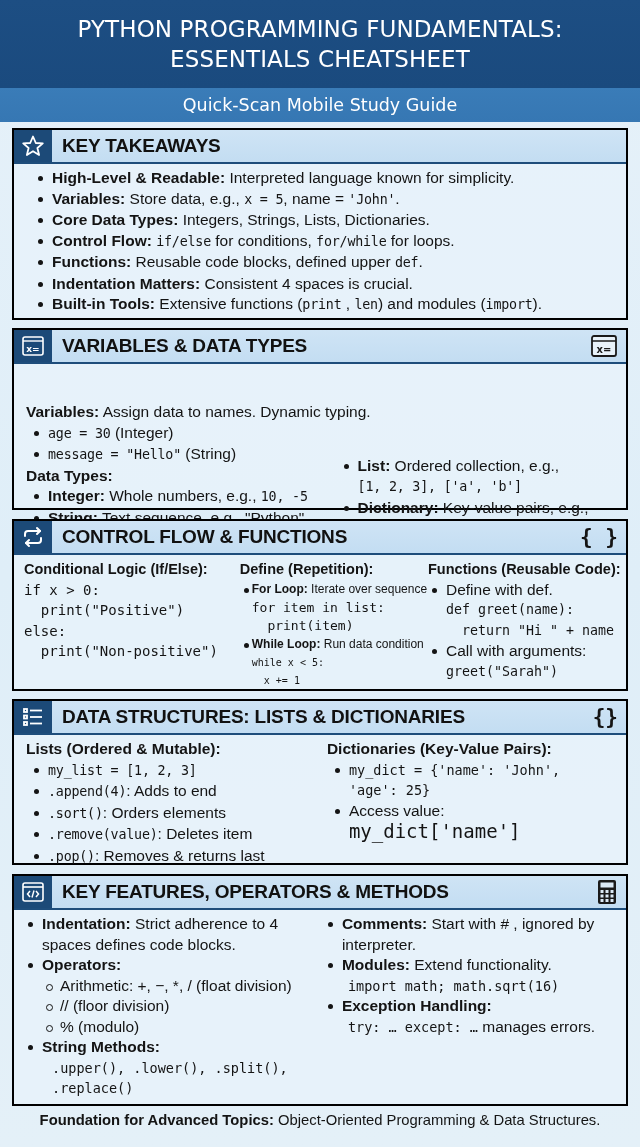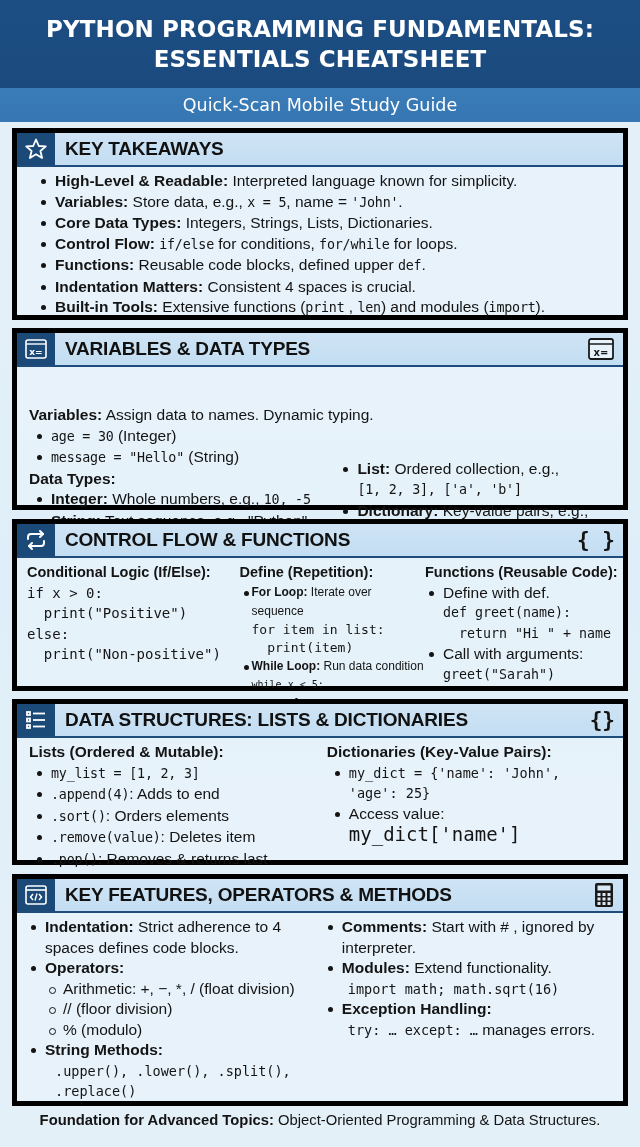--- a/index.html
+++ b/index.html
@@ -13,39 +13,39 @@
   .mono { font-family: "DejaVu Sans Mono", monospace; font-size: 0.86em; letter-spacing: -0.2px; }
   .header-top {
     height: 88px;
     background: linear-gradient(180deg, #1d4e83 0%, #1a4a7e 100%);
     color: #fff;
     text-align: center;
     padding-top: 14px;
   }
   .header-top .t {
     font-family: "DejaVu Sans", sans-serif;
-    font-weight: bold;
+    font-weight: normal;
     font-size: 23px;
     line-height: 30px;
     letter-spacing: 0.1px;
   }
   .header-sub {
     height: 34px;
     background: linear-gradient(180deg, #3a7cb8 0%, #3677b3 100%);
     color: #fff;
     text-align: center;
     font-family: "DejaVu Sans", sans-serif;
     font-size: 17.5px;
     line-height: 34px;
   }
   .card {
     position: absolute;
     left: 12px;
     width: 616px;
-    border: 5px solid #000000;
+    border: 2px solid #000000;
     background: rgba(232, 243, 251, 0.75);
   }
   .card-head {
     height: 34px;
     display: flex;
     align-items: center;
     background: linear-gradient(180deg, #cfe4f5 0%, #c3ddf2 100%);
     border-bottom: 2px solid #1e4d7b;
     position: relative;
   }

